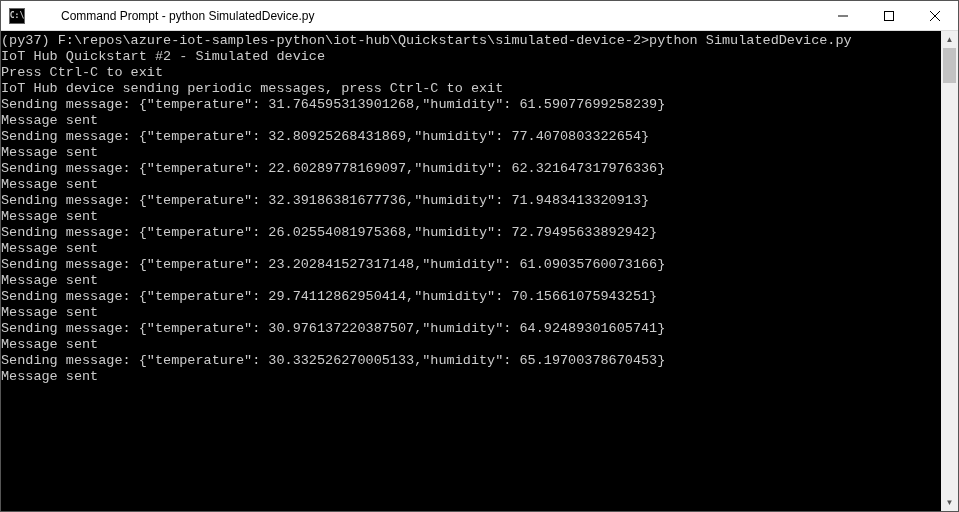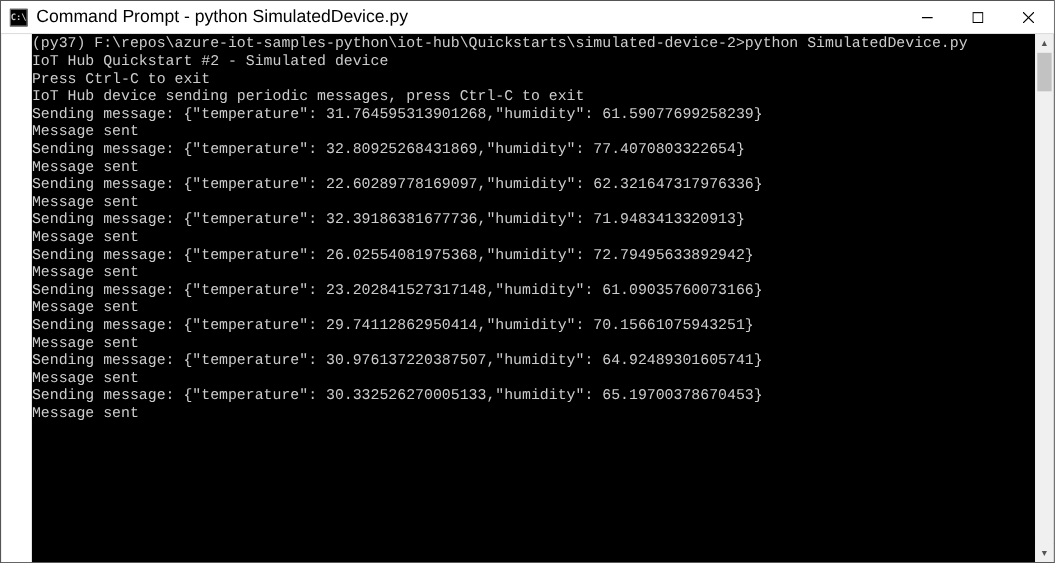--- a/index.html
+++ b/index.html
@@ -40,23 +40,24 @@
       display: flex;
       align-items: center;
       justify-content: center;
       color: #ccc;
       font-size: 8px;
       font-family: monospace;
       font-weight: bold;
       border: 1px solid #666;
     }
     .title-text {
-      font-size: 16px;
+      font-size: 12px;
       color: #000;
       flex: 1;
+      margin-left: 28px;
     }
     .window-controls {
       display: flex;
       height: 100%;
     }
     .win-btn {
       width: 46px;
       height: 100%;
       display: flex;
       align-items: center;
@@ -67,21 +68,20 @@
     }
     .win-btn svg {
       width: 10px;
       height: 10px;
     }
     .terminal-wrap {
       flex: 1;
       display: flex;
       background: #000;
       overflow: hidden;
-      margin-left: 28px;
     }
     .terminal {
       flex: 1;
       background: #000;
       color: #ccc;
       font-family: Consolas, "Courier New", monospace;
       font-size: 13.5px;
       line-height: 16px;
       padding: 2px 0 0 0;
       white-space: pre;

